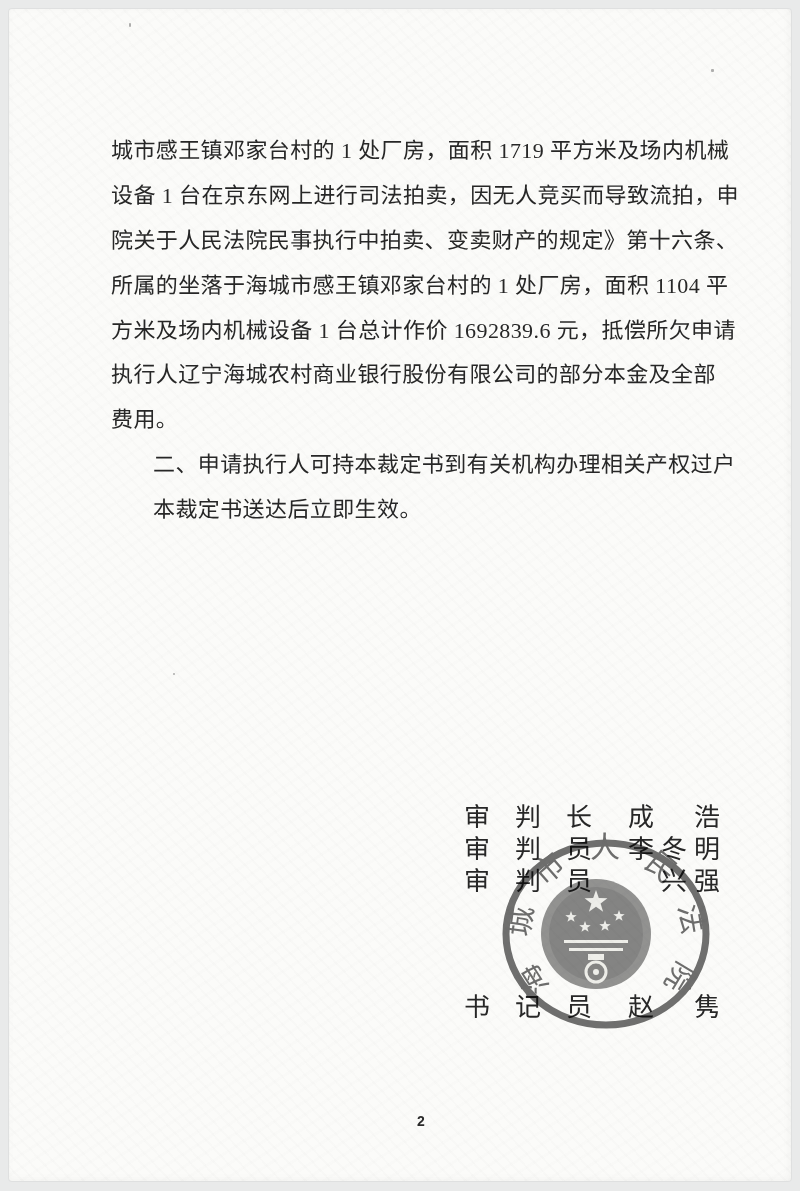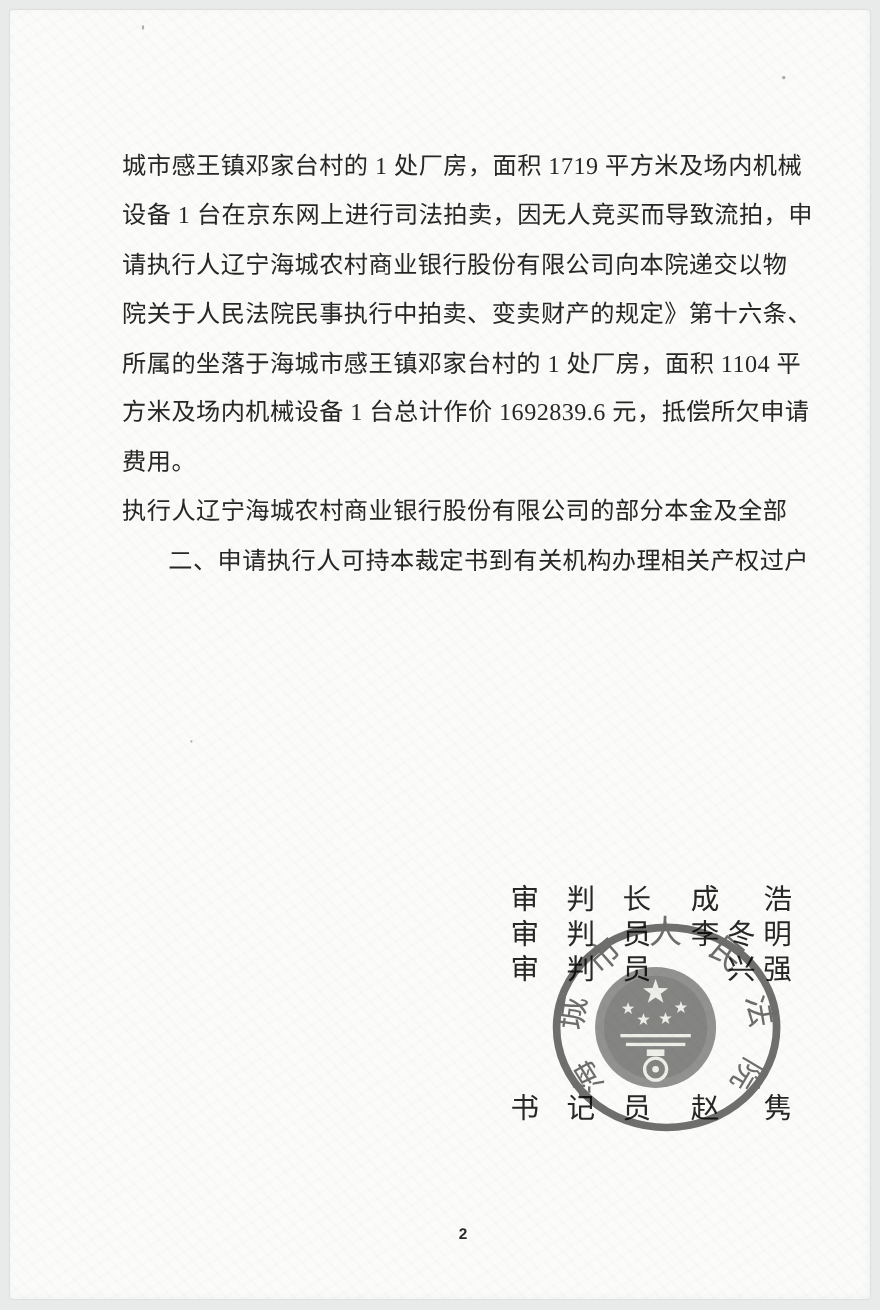--- a/index.html
+++ b/index.html
@@ -54,27 +54,27 @@
   .speck.s3{left:164px;top:664px;width:2px;height:2px;}
 </style>
 </head>
 <body>
 
 <div class="page">
 
   <div class="body-block" id="bodyBlock">
       <div class="line">城市感王镇邓家台村的 1 处厂房，面积 1719 平方米及场内机械</div>
       <div class="line">设备 1 台在京东网上进行司法拍卖，因无人竞买而导致流拍，申</div>
-      <div class="line">请执行人辽宁海城农村商业银行股份有限公司向本院递交以物</div>
       <div class="line">院关于人民法院民事执行中拍卖、变卖财产的规定》第十六条、</div>
       <div class="line">所属的坐落于海城市感王镇邓家台村的 1 处厂房，面积 1104 平</div>
       <div class="line">方米及场内机械设备 1 台总计作价 1692839.6 元，抵偿所欠申请</div>
+      <div class="line">执行人辽宁海城农村商业银行股份有限公司的部分本金及全部</div>
       <div class="line">费用。</div>
-      <div class="line">执行人辽宁海城农村商业银行股份有限公司的部分本金及全部</div>
       <div class="line indent">二、申请执行人可持本裁定书到有关机构办理相关产权过户</div>
+      <div class="line indent">本裁定书送达后立即生效。</div>
     </div>
 
   <div id="sigBlock">
       <div class="sig-row" style="left: 455px; top: 789px;">
       <span class="role">
           <span>审</span>
           <span>判</span>
           <span>长</span>
         </span>
       <span class="name">

